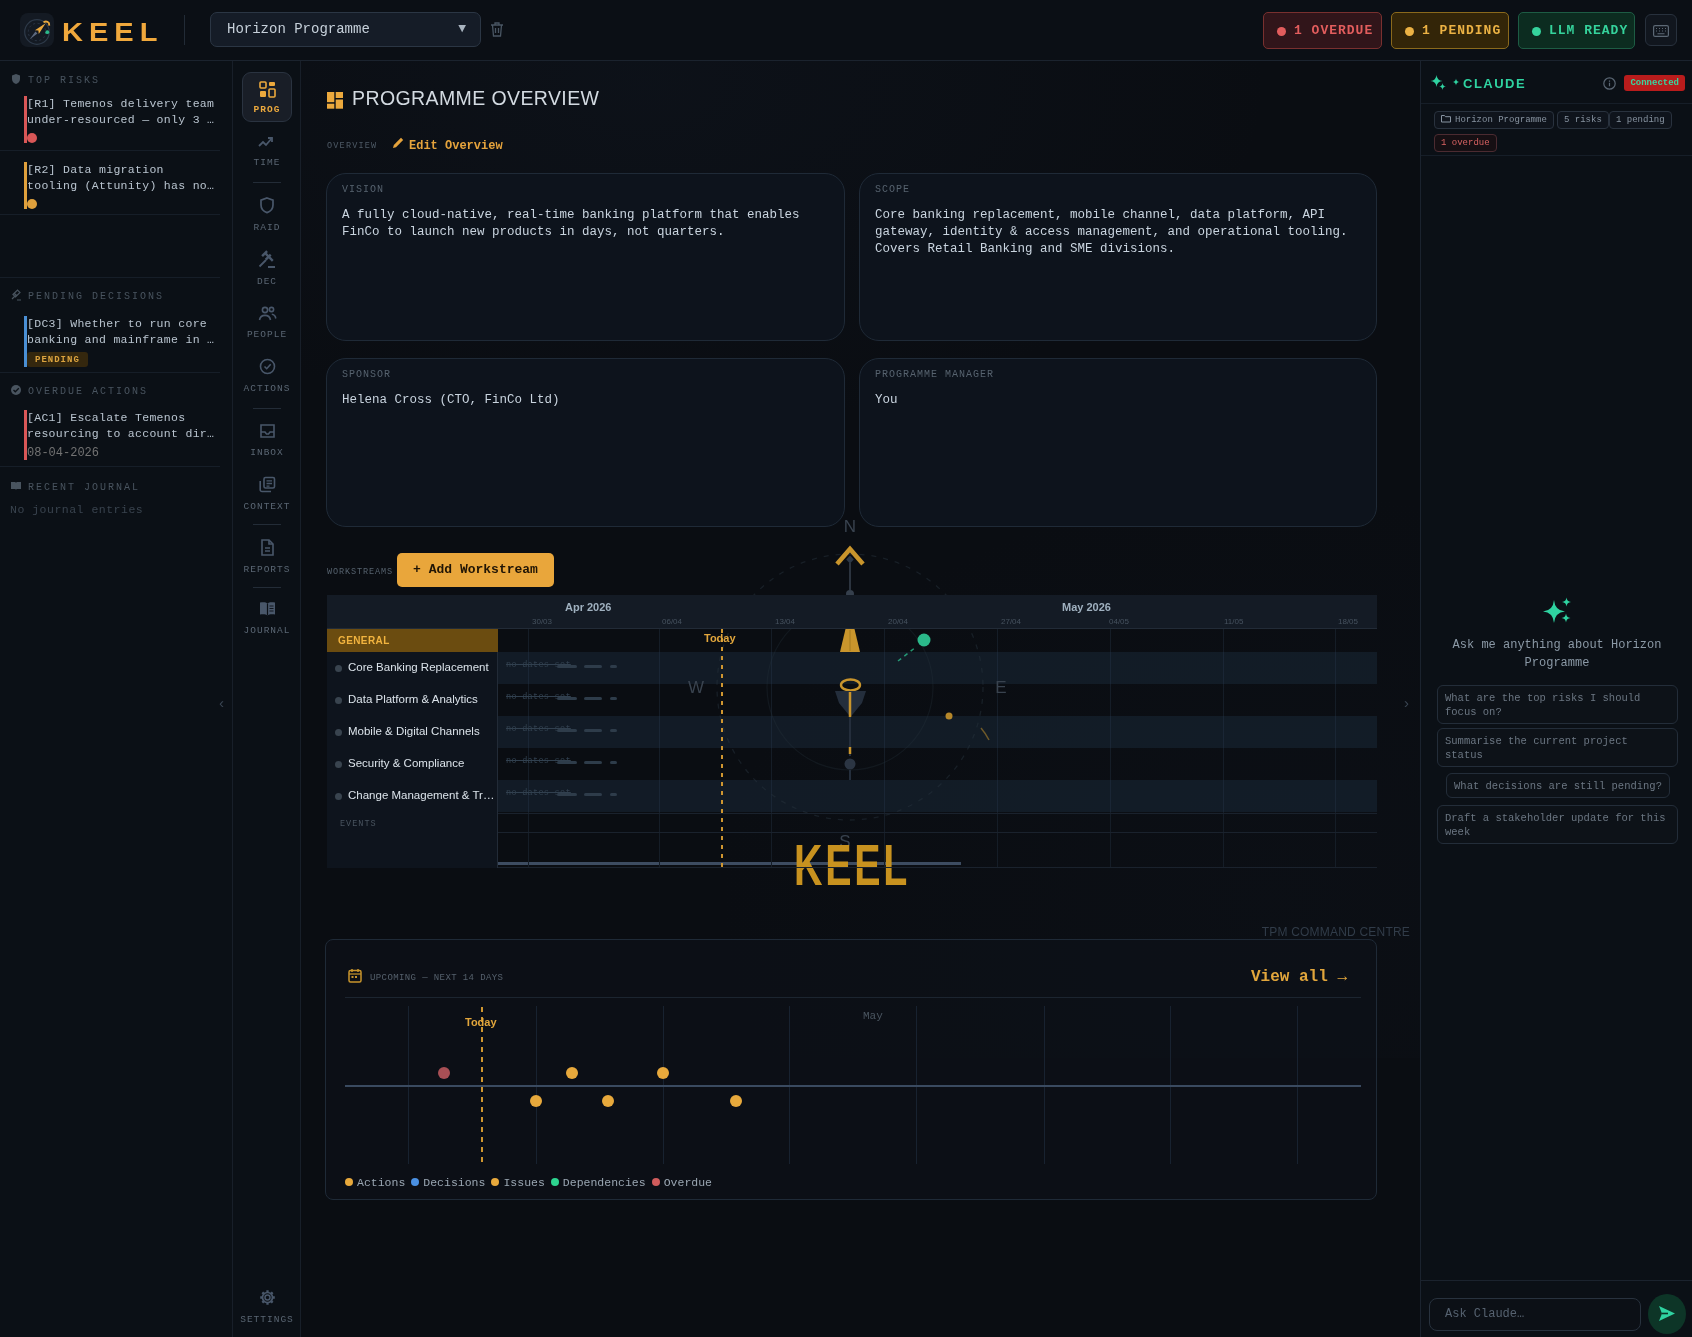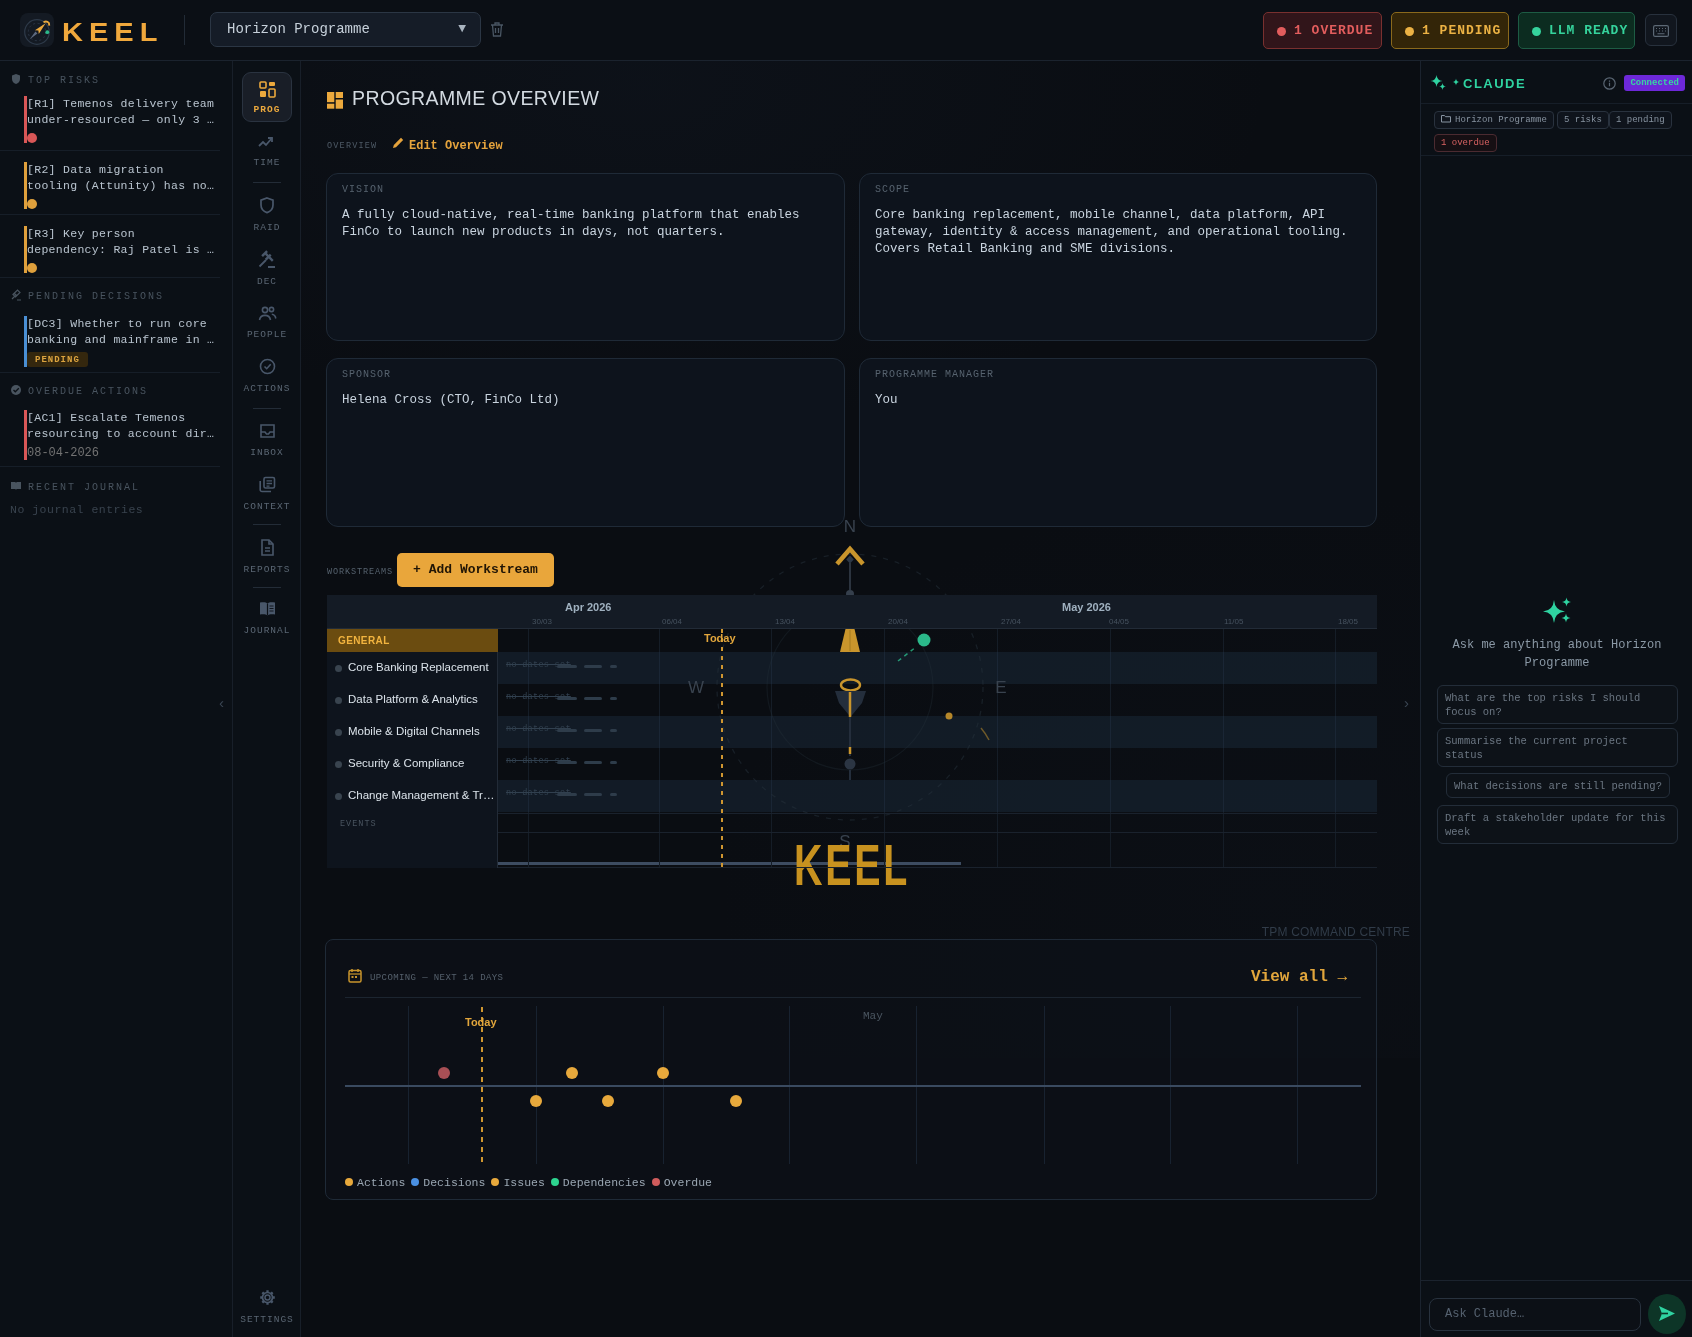--- a/index.html
+++ b/index.html
@@ -59,21 +59,21 @@
     background:#191e27; border:1px solid #2a3340; border-radius:9px; text-align:center; }
   #progActive .lbl { display:block; font-size:9.5px; font-weight:bold; letter-spacing:1px; color:#eca93d; margin-top:1px; }
 
   
   #main { position:absolute; left:302px; top:61px; width:1118px; height:1276px; }
   #mhead { position:absolute; left:25px; top:29px; }
   #mhead .ttl { position:absolute; left:25px; top:-3px; font-family:"Liberation Sans",sans-serif;
     font-weight:normal; font-size:19.5px; letter-spacing:0.4px; color:#d3dae1; white-space:nowrap; }
   #tabs { position:absolute; left:25px; top:80px; font-size:8.5px; letter-spacing:1.2px; color:#4e5a66; }
   #editOv { position:absolute; left:90px; top:76px; color:#e5a33c; font-size:12px; font-weight:bold; }
-  .card { position:absolute; background:#0d131c; border:1px solid #1f2a37; border-radius:12px; }
+  .card { position:absolute; background:#0d131c; border:1px solid #1f2a37; border-radius:20px; }
   .card .clabel { position:absolute; left:15px; top:10px; font-size:10px; letter-spacing:1px; color:#56626e; }
   .card .ctext { position:absolute; left:15px; top:33px; right:10px; font-size:12.5px; line-height:17px; color:#c9d4df; white-space:nowrap; }
   #wsLabel { position:absolute; left:25px; top:506px; font-size:8.5px; letter-spacing:0.9px; color:#56626e; }
   #addWs { position:absolute; left:95px; top:492px; width:157px; height:34px; background:#e9a63b;
     border-radius:5px; color:#211505; font-size:13px; font-weight:bold; text-align:center; line-height:34px; }
 
   
   #gantt { position:absolute; left:25px; top:534px; width:1050px; height:273px; }
   #ghead { position:absolute; left:0; top:0; width:1050px; height:34px; background:#141b25; z-index:5; border-bottom:1px solid #222b37; }
   .gmonth { position:absolute; top:6px; font-family:"Liberation Sans",sans-serif; font-weight:bold; font-size:11px; color:#9fb0bf; }
@@ -120,21 +120,21 @@
   #legend span.it { margin-right:6px; }
 
   .edgeArrow { position:absolute; top:694px; font-size:15px; color:#3b4654; z-index:9; font-family:"Liberation Sans",sans-serif; }
 
   
   #right { position:absolute; left:1420px; top:61px; width:272px; height:1276px;
     background:#0b1016; border-left:1px solid #1b232e; }
   #rphead { position:absolute; left:0; top:0; width:272px; height:43px; border-bottom:1px solid #161e28; }
   #claudeTxt { position:absolute; left:42px; top:15px; font-family:"Liberation Sans",sans-serif;
     font-weight:bold; font-size:13px; letter-spacing:1.5px; color:#2fd3a1; }
-  #connBadge { position:absolute; right:8px; top:14px; background:#6d28d9; color:#37d6a0;
+  #connBadge { position:absolute; right:8px; top:14px; background:#b91c1c; color:#37d6a0;
     font-size:9px; font-weight:bold; padding:3px 6px; border-radius:3px; }
   #chips { position:absolute; left:0; top:43px; width:272px; height:52px; border-bottom:1px solid #161e28; }
   .chip { position:absolute; height:18px; border:1px solid #29323e; border-radius:4px; background:#0f141c;
     font-size:9px; color:#8793a0; line-height:17px; padding:0 6px; white-space:nowrap; }
   .chipRed { border-color:#4b2b31; color:#d96262; background:#160f13; }
   #heroStar { position:absolute; left:122px; top:536px; }
   #askTxt { position:absolute; left:0; top:575px; width:272px; text-align:center; font-size:12px; line-height:18px; color:#8b99a6; }
   .sugBtn { position:absolute; left:16px; width:241px; border:1px solid #232d39; border-radius:6px;
     background:rgba(255,255,255,0.012); font-size:10.5px; line-height:14px; color:#6b7682; padding:5px 7px 4px; white-space:nowrap; }
   #rfoot { position:absolute; left:0; top:1219px; width:272px; height:57px; border-top:1px solid #1b232e; }
@@ -186,25 +186,20 @@
       <div class="t">under-resourced — only 3 …</div>
       <div class="dot" style="background:#d95757;"></div>
     </div>
     <div class="sideSep" style="top:89px;"></div>
     <div class="sideItem" style="top:101px; border-color:#dfa03c;">
       <div class="t">[R2] Data migration</div>
       <div class="t">tooling (Attunity) has no…</div>
       <div class="dot" style="background:#dfa03c;"></div>
     </div>
     <div class="sideSep" style="top:153px;"></div>
-    <div class="sideItem" style="top:165px; border-color:#dfa03c;">
-      <div class="t">[R3] Key person</div>
-      <div class="t">dependency: Raj Patel is …</div>
-      <div class="dot" style="background:#dfa03c;"></div>
-    </div>
     <div class="sideSep" style="top:216px;"></div>
     <div class="secHead" style="top:228px;"><svg width="12" height="12" viewBox="0 0 12 12">
           <path d="M2 10l4-4M4 4l3 3M3 5.5L7.5 1l2.5 2.5L5.5 8zM7 11h4" stroke="#49545f" stroke-width="1.2" fill="none"></path>
         </svg>PENDING DECISIONS</div>
     <div class="sideItem" style="top:255px; border-color:#4a8fd4;">
       <div class="t">[DC3] Whether to run core</div>
       <div class="t">banking and mainframe in …</div>
       <div class="badgePending">PENDING</div>
     </div>
     <div class="sideSep" style="top:311px;"></div>

